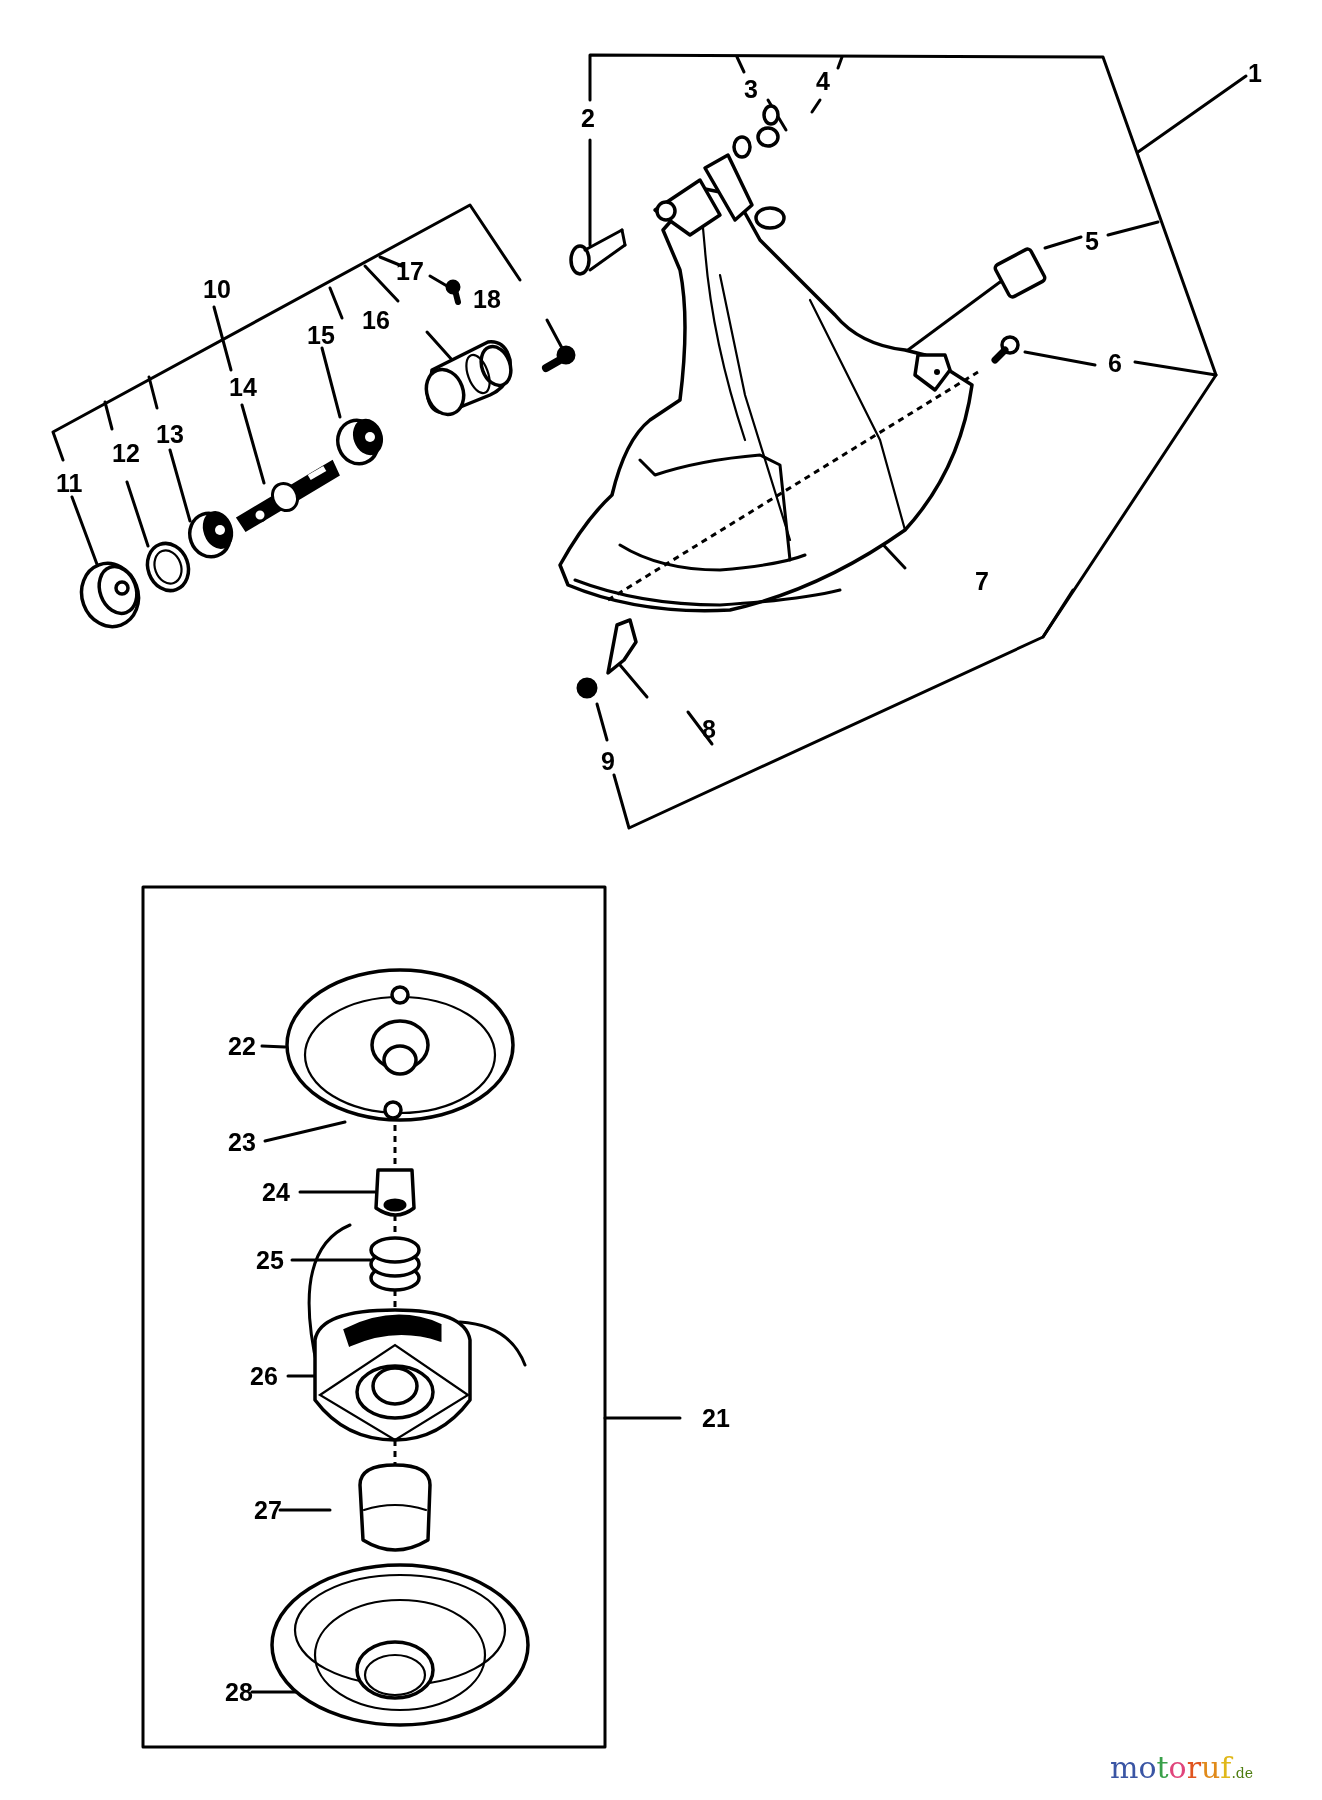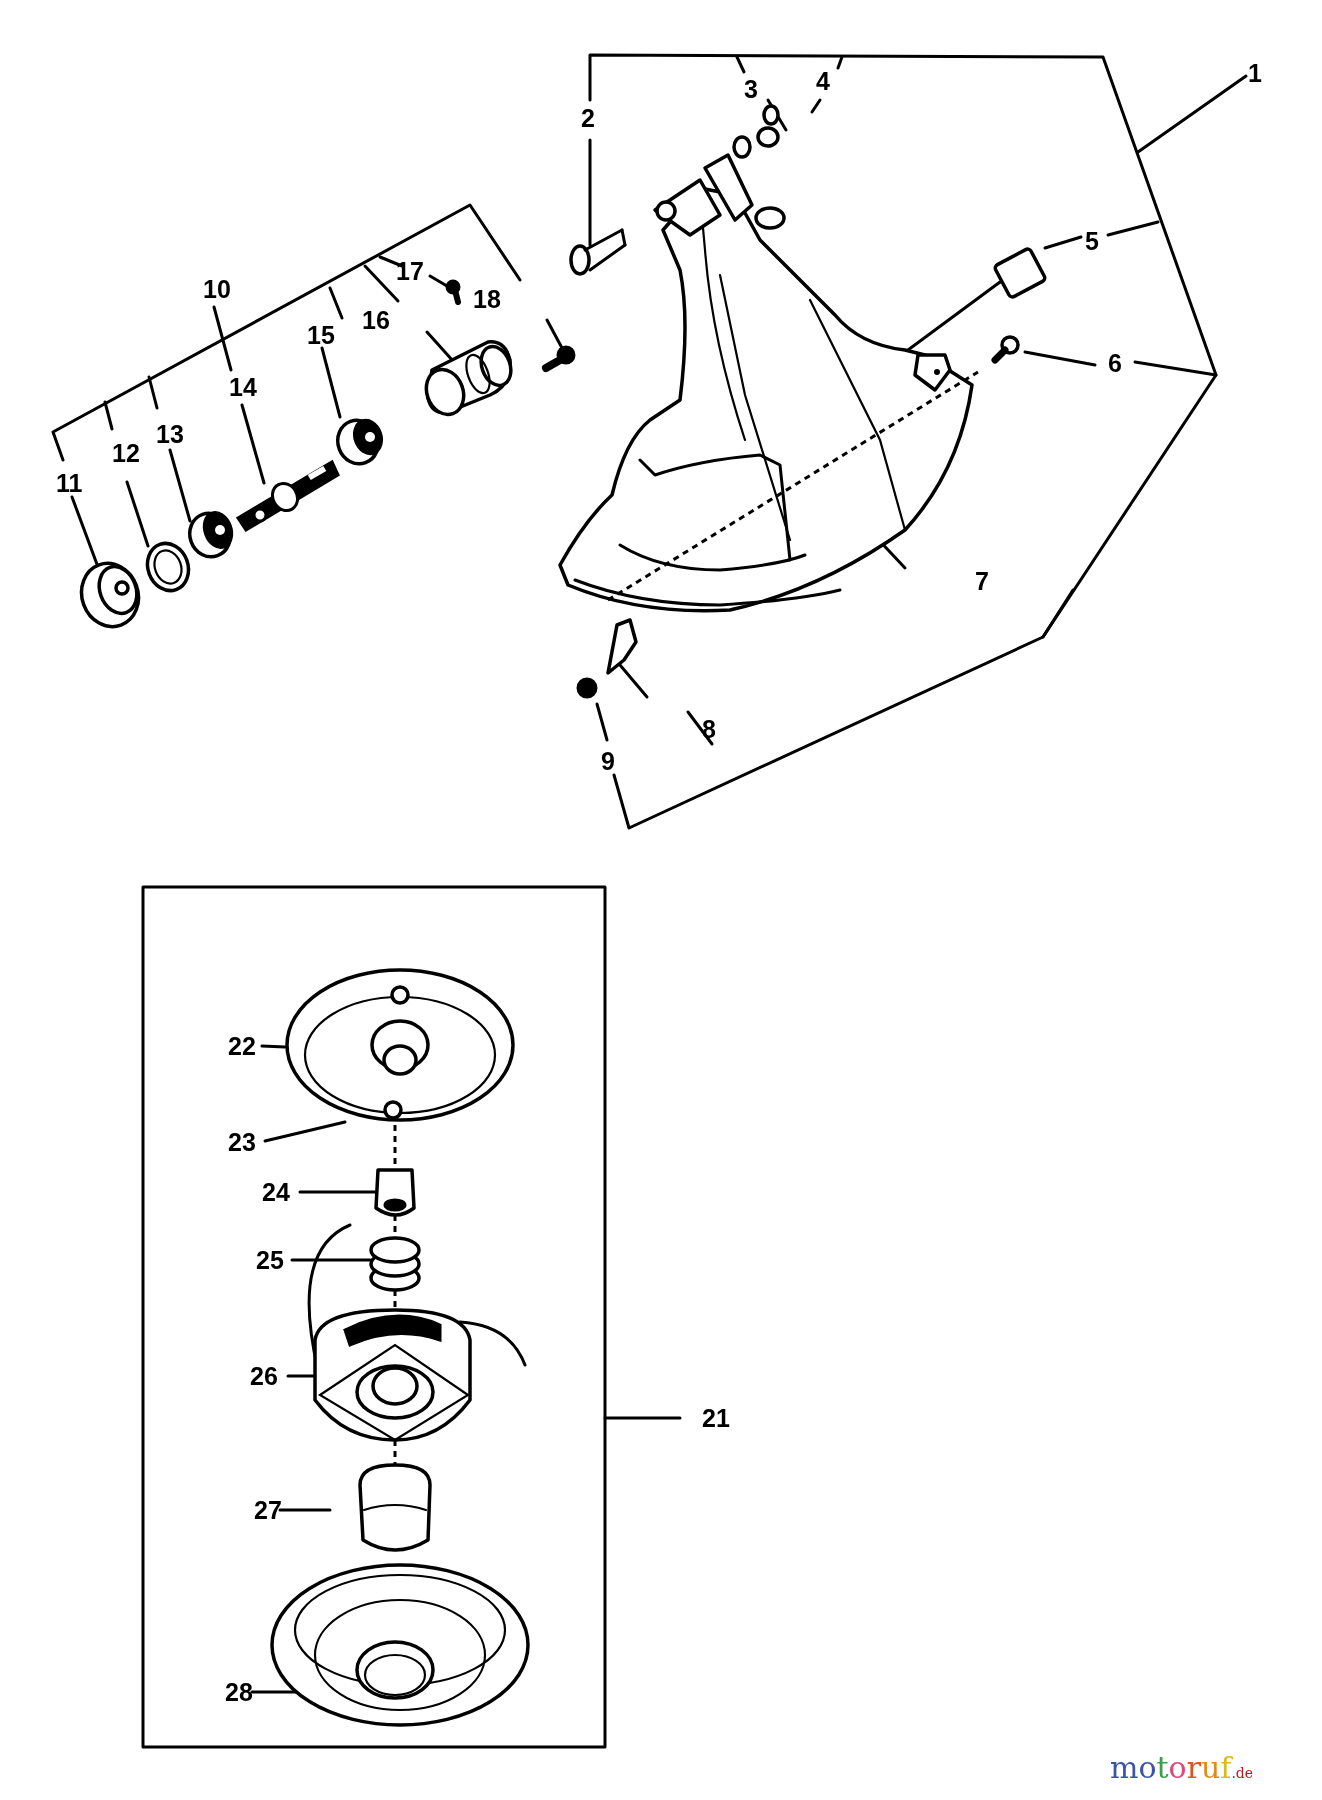--- a/index.html
+++ b/index.html
@@ -8,21 +8,21 @@
   svg#diagram { position:absolute; left:0; top:0; }
   .ln { stroke:#000; stroke-width:3; fill:none; stroke-linecap:round; stroke-linejoin:round; }
   .thin { stroke:#000; stroke-width:2.2; fill:none; stroke-linecap:round; }
   .part { stroke:#000; stroke-width:3.5; fill:#fff; stroke-linejoin:round; }
   .partb { stroke:#000; stroke-width:3; fill:#000; }
   .dash { stroke:#000; stroke-width:3; fill:none; stroke-dasharray:6 5; }
   .lbl { font-family:"Liberation Sans", sans-serif; font-weight:bold; font-size:25px; fill:#000; }
   .brand { position:absolute; left:1110px; top:1750px; font-family:"DejaVu Serif", serif;
            font-size:30px; letter-spacing:0; }
   .brand span { display:inline-block; }
-  .brand .tld { font-size:14px; color:#b91c1c; }
+  .brand .tld { font-size:14px; color:#4d7c0f; }
 </style>
 </head>
 <body>
 
 <svg id="diagram" width="1322" height="1800" viewBox="0 0 1322 1800" xmlns="http://www.w3.org/2000/svg">
 
   <g>
     <polyline class="ln" points="590,100 590,55 1103,57 1216,375 1043,637 629,828 614,775"></polyline>
     <line class="ln" x1="1138" y1="152" x2="1246" y2="76"></line>
     <line class="ln" x1="1158" y1="222" x2="1108" y2="235"></line>

